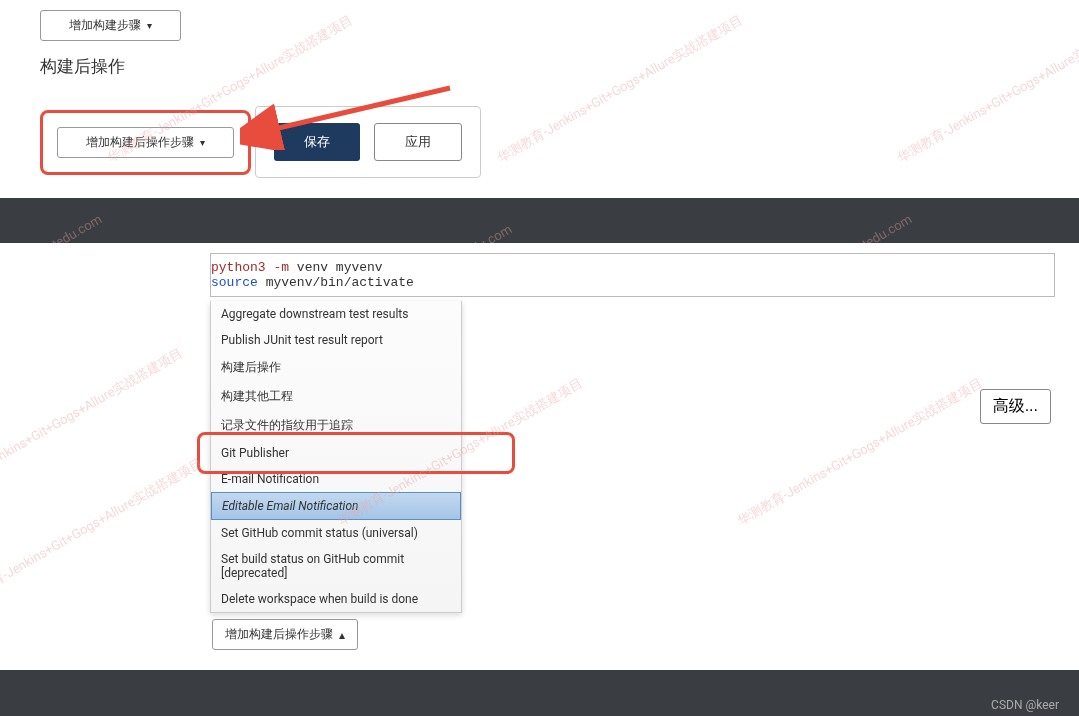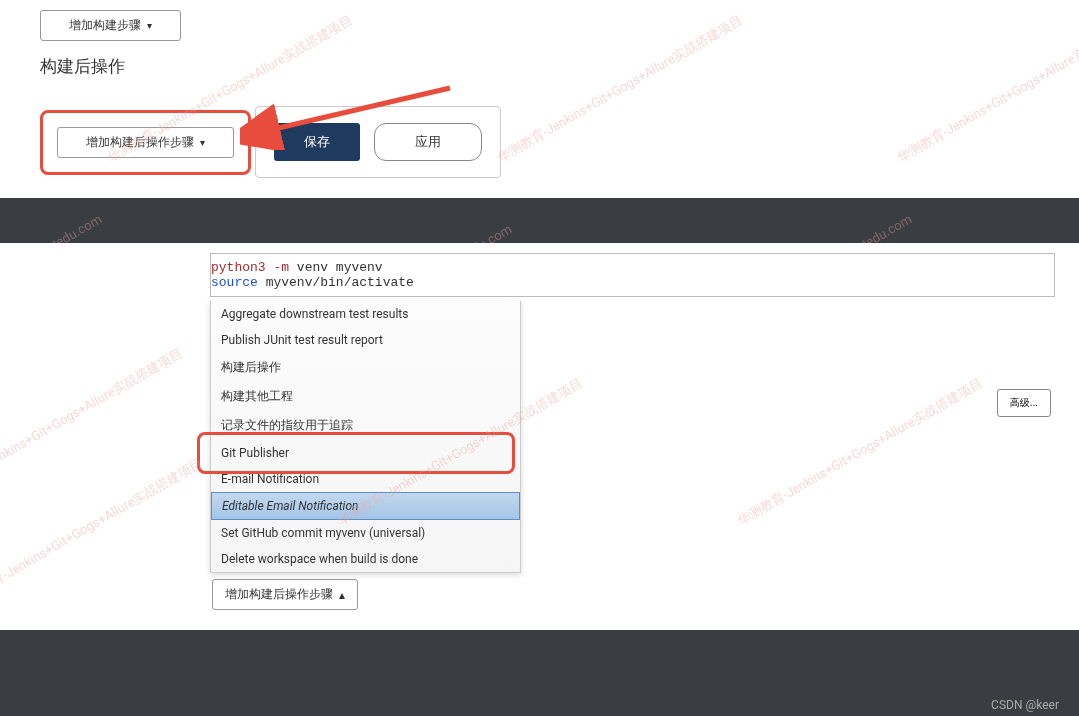--- a/index.html
+++ b/index.html
@@ -57,23 +57,23 @@
       border: none;
       padding: 9px 30px;
       font-size: 13px;
       border-radius: 3px;
       cursor: pointer;
     }
     .btn-secondary {
       background: #fff;
       color: #333;
       border: 1px solid #888;
-      padding: 9px 40px;
-      font-size: 13px;
-      border-radius: 12px;
+      padding: 9px 30px;
+      font-size: 13px;
+      border-radius: 3px;
       cursor: pointer;
     }
     .arrow-svg {
       position: absolute;
       top: 80px;
       left: 240px;
       pointer-events: none;
     }
     .divider {
       height: 45px;
@@ -93,21 +93,21 @@
       color: #333;
     }
     .code-area .py { color: #a52a2a; }
     .code-area .opt { color: #a52a2a; }
     .code-area .src { color: #1d4ed8; }
     .dropdown-menu {
       border: 1px solid #ccc;
       border-top: none;
       background: linear-gradient(#fcfcfc, #f5f5f5);
       box-shadow: 0 2px 6px rgba(0,0,0,0.15);
-      width: 311px;
+      width: 252px;
       font-size: 12px;
       color: #333;
     }
     .dropdown-menu .item {
       padding: 6px 10px;
       cursor: pointer;
     }
     .dropdown-menu .item.selected {
       background: linear-gradient(#c3d8ef, #a4c5e8);
       border: 1px solid #5a8fc4;
@@ -121,21 +121,21 @@
       border-radius: 8px;
       pointer-events: none;
     }
     .advanced-btn {
       position: absolute;
       right: 28px;
       top: 146px;
       border: 1px solid #888;
       background: #fff;
       padding: 6px 12px;
-      font-size: 10px;
+      font-size: 16px;
       border-radius: 3px;
       cursor: pointer;
     }
     .dropdown-btn-open {
       border: 1px solid #999;
       background: #fff;
       padding: 6px 12px;
       font-size: 12px;
       color: #333;
       border-radius: 3px;
@@ -213,21 +213,22 @@
 
   <div class="dropdown-menu">
     <div class="item">Aggregate downstream test results</div>
     <div class="item">Publish JUnit test result report</div>
     <div class="item">构建后操作</div>
     <div class="item">构建其他工程</div>
     <div class="item">记录文件的指纹用于追踪</div>
     <div class="item">Git Publisher</div>
     <div class="item">E-mail Notification</div>
     <div class="item selected">Editable Email Notification</div>
-    <div class="item">Set GitHub commit myvenv (universal)</div>
+    <div class="item">Set GitHub commit status (universal)</div>
+    <div class="item">Set build status on GitHub commit [deprecated]</div>
     <div class="item">Delete workspace when build is done</div>
   </div>
 
   <button class="dropdown-btn-open">
     <span>增加构建后操作步骤</span>
     <span class="caret">▴</span>
   </button>
 
   <button class="advanced-btn">高级...</button>
 

